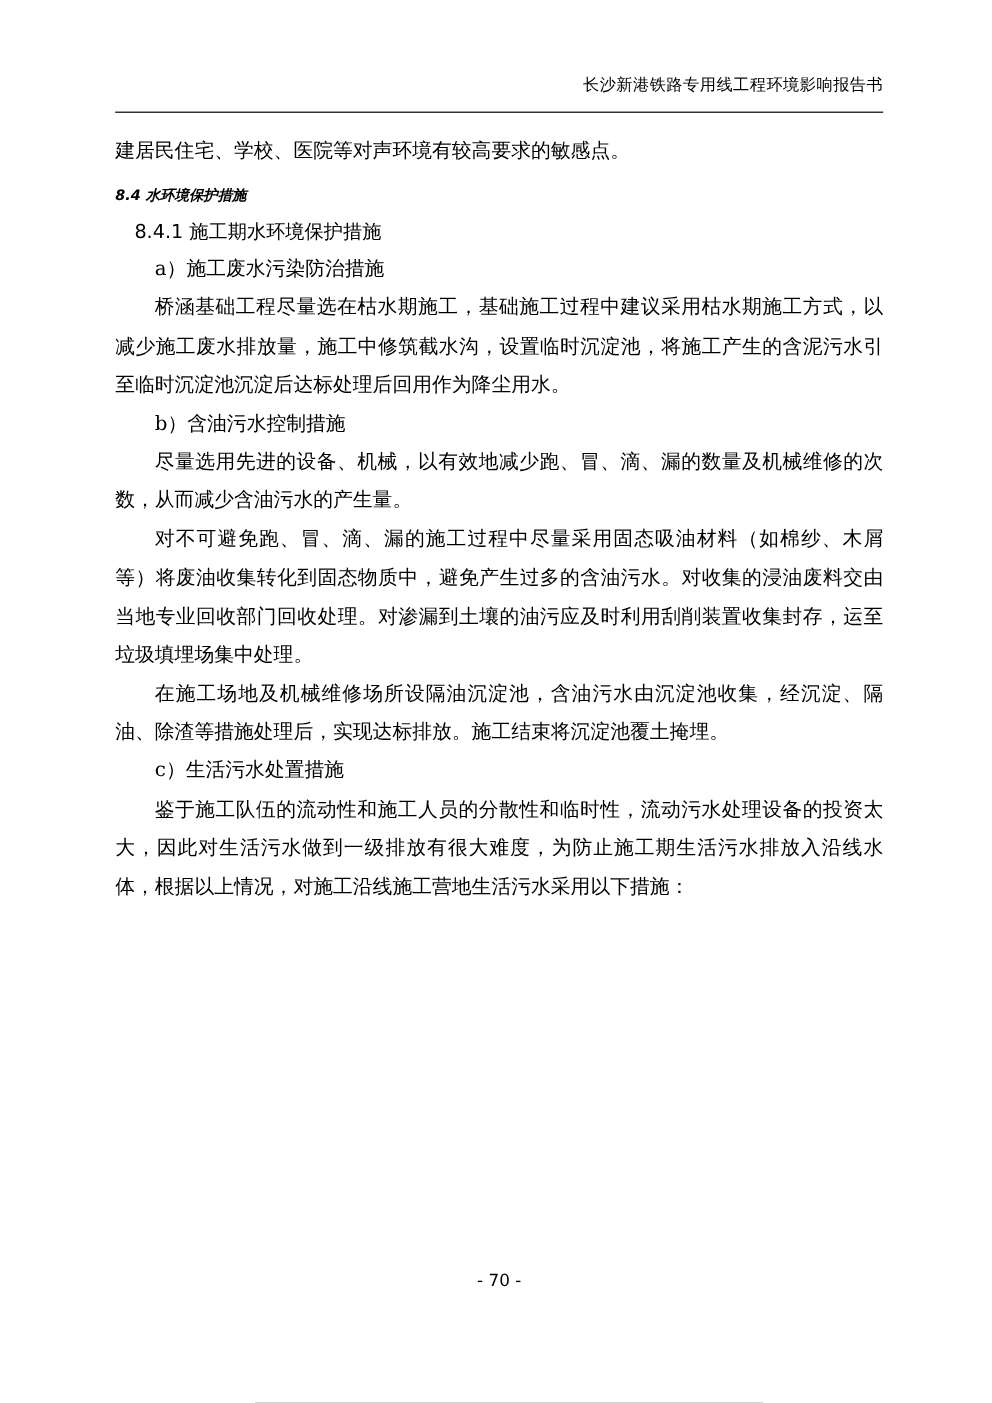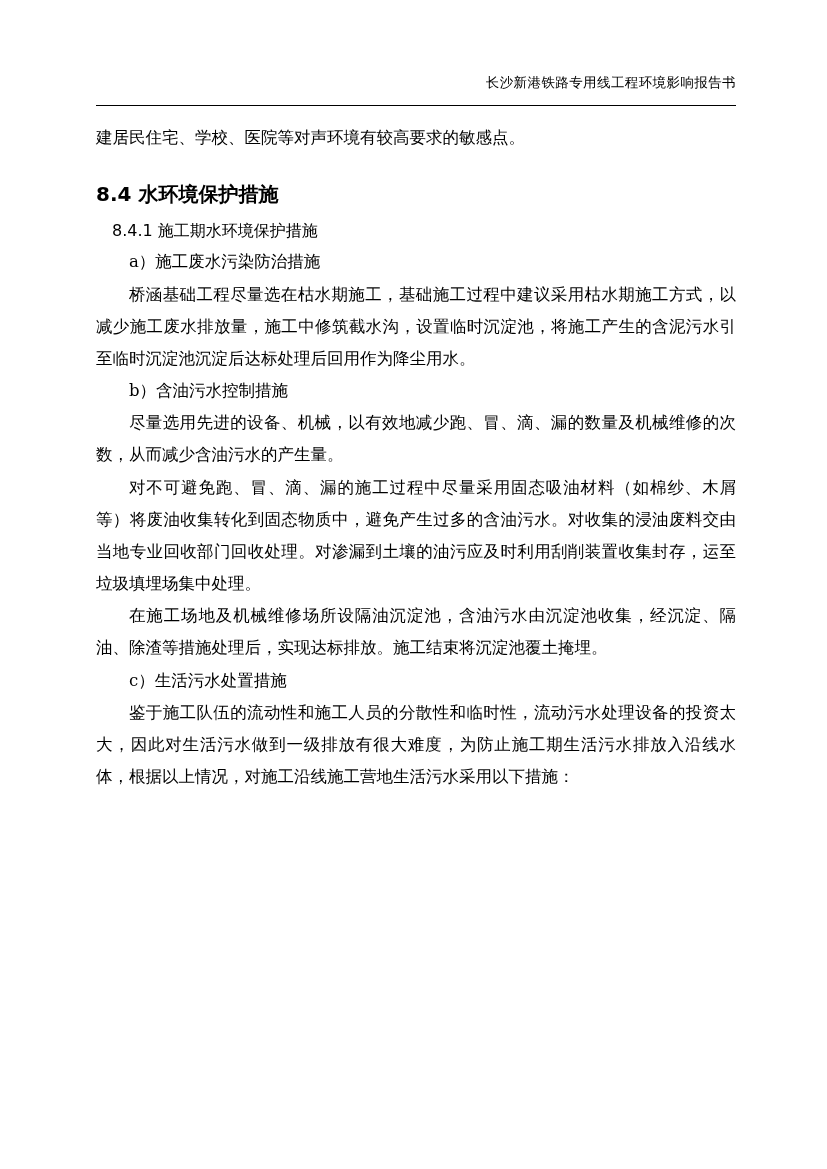--- a/index.html
+++ b/index.html
@@ -15,21 +15,21 @@
     width: 827px;
     height: 1169px;
     background: #ffffff;
     margin: 0 auto;
     box-sizing: border-box;
     overflow: hidden;
   }
   .page-inner {
     position: absolute;
     left: 96px;
-    top: 62px;
+    top: 50px;
     width: 640px;
     height: 1020px;
   }
   .header {
     position: relative;
     height: 44px;
   }
   .header-title {
     position: absolute;
     right: 0;
@@ -59,25 +59,26 @@
     margin: 0;
   }
   .p-ind {
     text-indent: 2em;
   }
   .u {
     text-underline-offset: 3px;
   }
   .sec-head {
     font-family: "DejaVu Sans", "Liberation Sans", sans-serif;
-    font-size: 20px;
+    font-size: 12px;
     font-weight: bold;
-    margin-top: 21px;
+    margin-top: 10px;
     margin-bottom: 2px;
     line-height: 1.9;
+    font-style: italic;
   }
   .sub-head {
     font-family: "DejaVu Sans", "Liberation Sans", sans-serif;
     font-size: 16px;
     line-height: 1.95;
     text-indent: 1em;
   }
   .footer {
     position: absolute;
     left: 0;
@@ -122,14 +123,15 @@
       <p class="p-ind">对不可避免跑、冒、滴、漏的施工过程中尽量采用固态吸油材料（如棉纱、木屑等）将废油收集转化到固态物质中，避免产生过多的含油污水。对收集的浸油废料交由当地专业回收部门回收处理。对渗漏到土壤的油污应及时利用刮削装置收集封存，运至垃圾填埋场集中处理。</p>
 
       <p class="p-ind">在施工场地及机械维修场所设隔油沉淀池，含油污水由沉淀池收集，经沉淀、隔油、除渣等措施处理后，实现达标排放。施工结束将沉淀池覆土掩埋。</p>
 
       <p class="p-ind">c）生活污水处置措施</p>
 
       <p class="p-ind">鉴于施工队伍的流动性和施工人员的分散性和临时性，流动污水处理设备的投资太大，因此对生活污水做到一级排放有很大难度，为防止施工期生活污水排放入沿线水体，根据以上情况，对施工沿线施工营地生活污水采用以下措施：</p>
 
     </div>
 
+    <div class="footer">- 70 -</div>
   </div>
 </div>
 
 </body></html>

